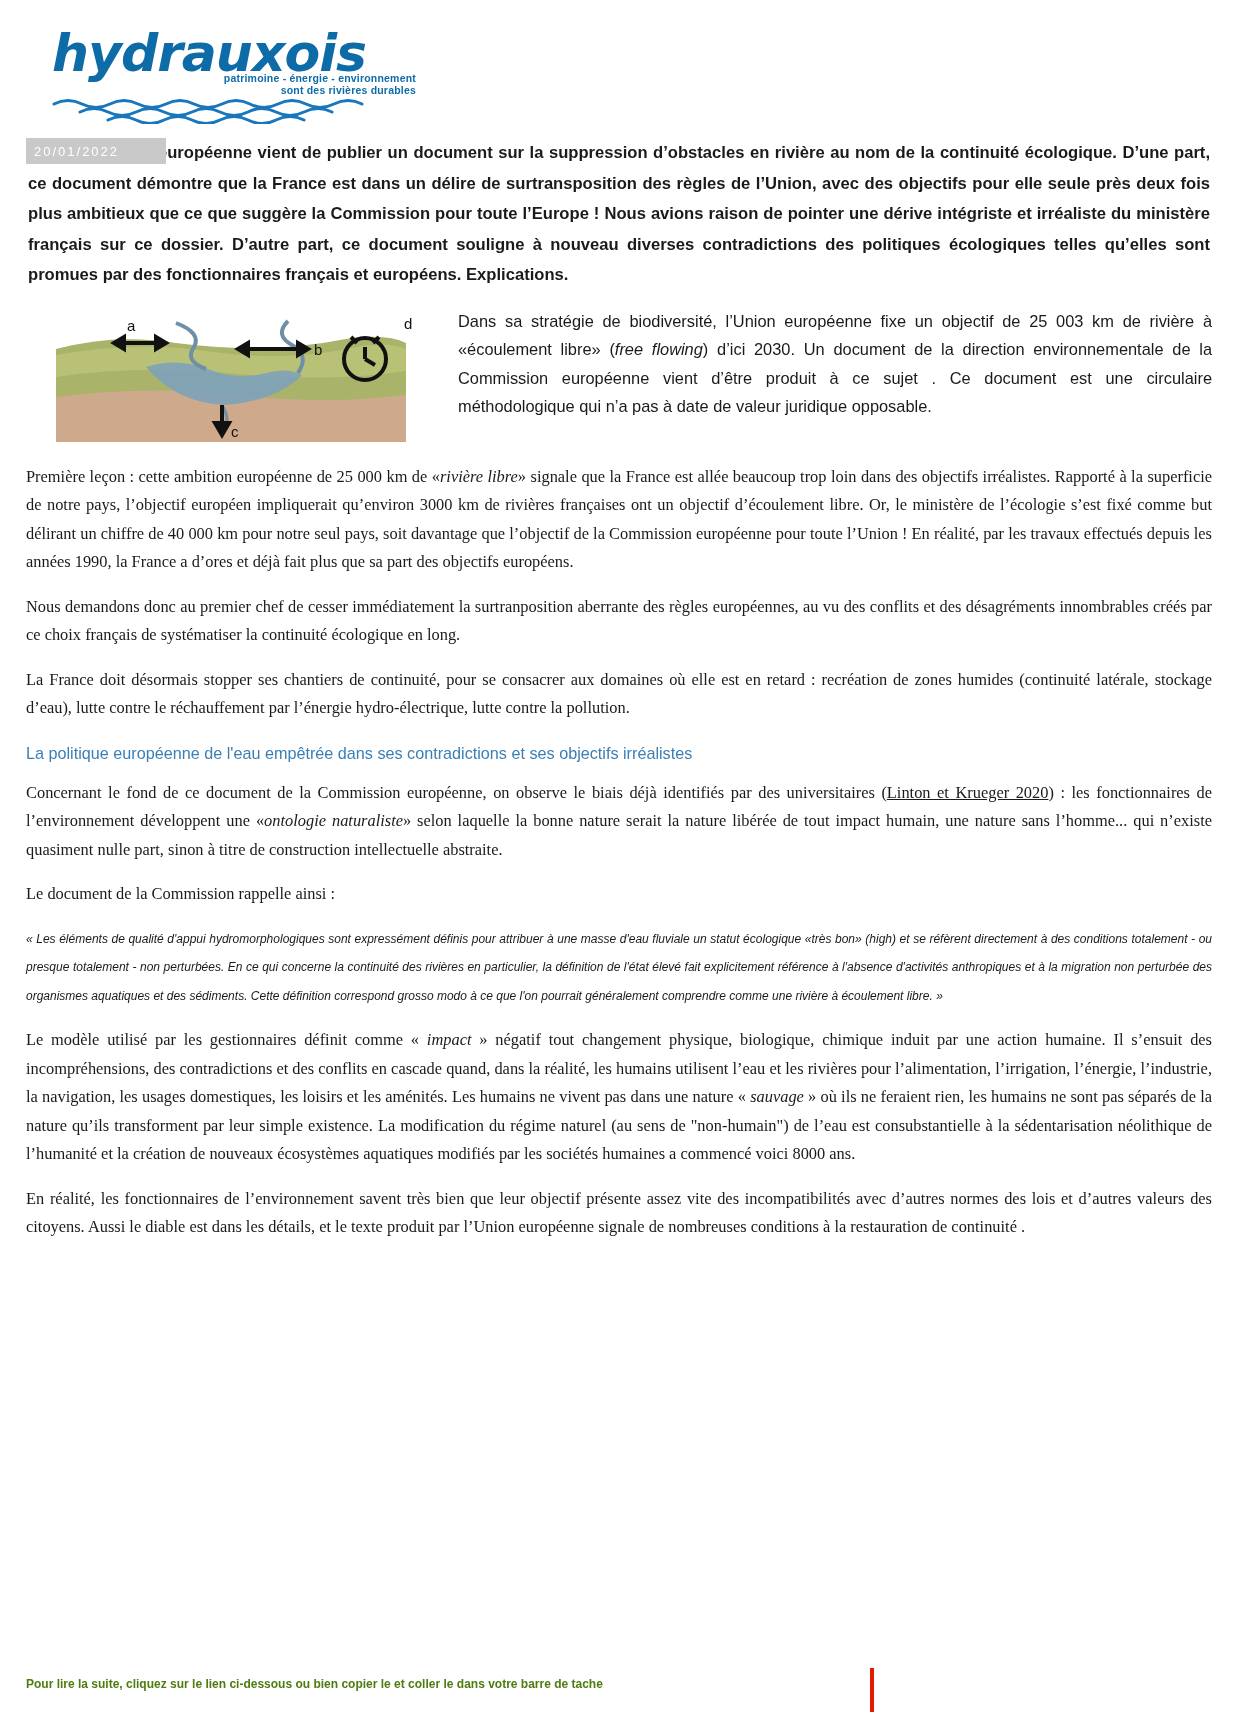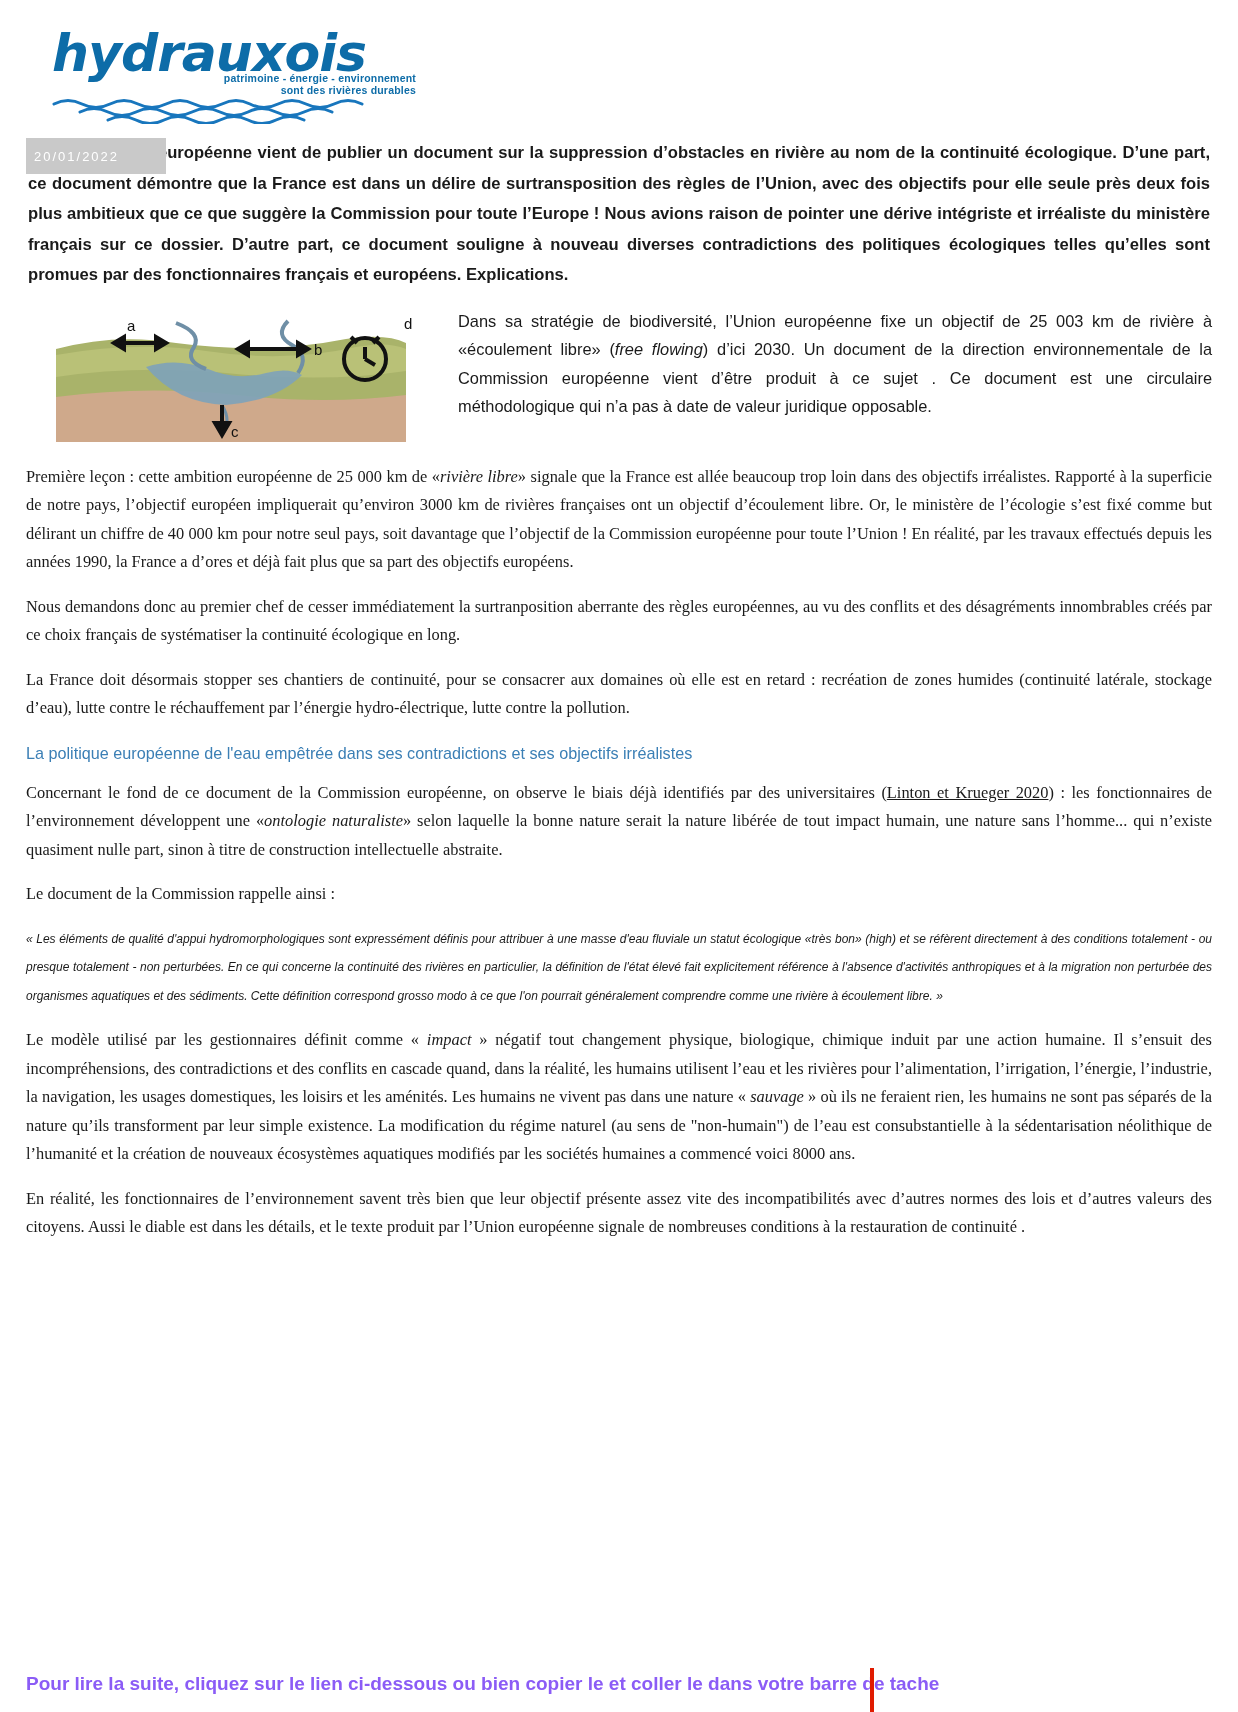--- a/index.html
+++ b/index.html
@@ -53,21 +53,21 @@
     letter-spacing: 0.2px;
   }
   .logo-waves {
     margin-top: 2px;
     padding-left: 24px;
   }
   .date-badge {
     margin-top: 10px;
     margin-left: 0px;
     width: 140px;
-    height: 36px;
+    height: 26px;
     background: #c9c9c9;
     color: #ffffff;
     font-size: 13px;
     letter-spacing: 2px;
     display: flex;
     align-items: center;
     padding-left: 8px;
   }
   .title-block {
     flex: 1 1 auto;
@@ -135,23 +135,23 @@
   em { font-style: italic; }
 
   
   .footer {
     position: absolute;
     left: 26px;
     right: 26px;
     bottom: 16px;
   }
   .footer-text {
-    color: #8b5cf6;
-    font-weight: bold;
-    font-size: 19px;
+    color: #4d7c0f;
+    font-weight: bold;
+    font-size: 12px;
     line-height: 24px;
   }
   .arrow-wrap {
     position: absolute;
     right: 330px;
     top: -4px;
     width: 20px;
     height: 66px;
   }
 </style>

